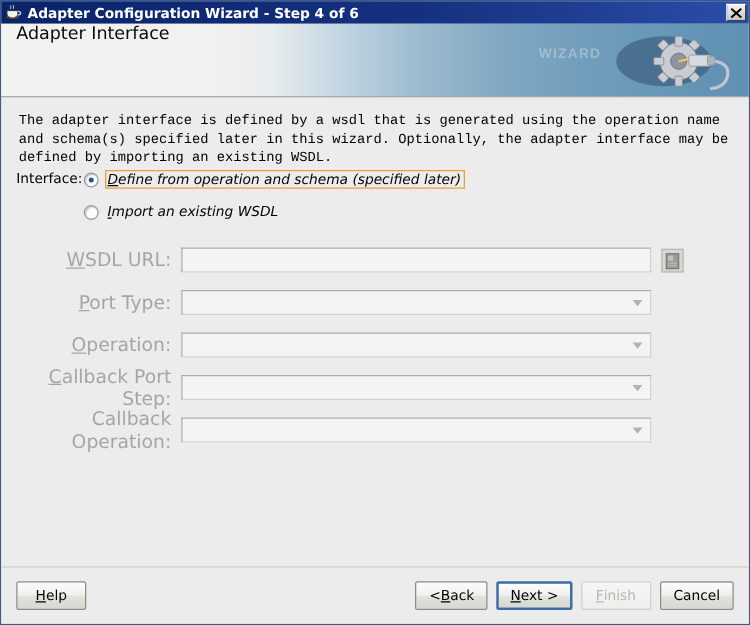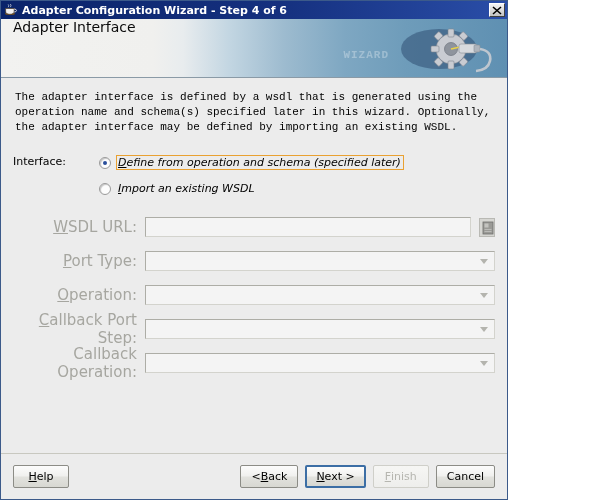--- a/index.html
+++ b/index.html
@@ -12,21 +12,21 @@
     height: 500px;
     font-family: "DejaVu Sans", "Liberation Sans", sans-serif;
     font-size: 11px;
     color: #000000;
     overflow: hidden;
   }
 
   .window {
     position: absolute;
     left: 0; top: 0;
-    width: 508px;
+    width: 600px;
     height: 500px;
     box-sizing: border-box;
     border: 1px solid #3c5a8a;
     background: #ececec;
     display: flex;
     flex-direction: column;
   }
 
   
   .titlebar {
@@ -93,26 +93,26 @@
     font-family: "DejaVu Sans", "Liberation Sans", sans-serif;
   }
   .header-art {
     position: absolute;
     right: 0; top: 0;
     width: 130px; height: 58px;
   }
   .header-watermark {
     position: absolute;
     right: 118px;
-    top: 30px;
+    top: 18px;
     font-size: 11px;
     font-weight: bold;
     letter-spacing: 1px;
     color: rgba(255,255,255,0.30);
-    font-family: Liberation Mono, monospace;
+    font-family: Liberation Sans, sans-serif;
     white-space: nowrap;
   }
 
   
   .body {
     flex: 1 1 auto;
     background: #ececec;
     padding: 10px 12px 0 12px;
     box-sizing: border-box;
     position: relative;
@@ -121,24 +121,22 @@
     font-size: 11px;
     line-height: 15px;
     color: #000000;
     margin: 2px 2px 0 2px;
     max-width: 570px;
     font-family: Liberation Mono, monospace;
   }
 
   
   .interface-row {
-    margin-top: 19px;
     display: flex;
     align-items: flex-start;
-    gap: 32px;
   }
   .interface-label {
     width: 54px;
     flex: 0 0 54px;
     font-size: 11px;
     padding-top: 1px;
     text-align: left;
   }
   .radio-col { flex: 1 1 auto; }
   .radio-line {

